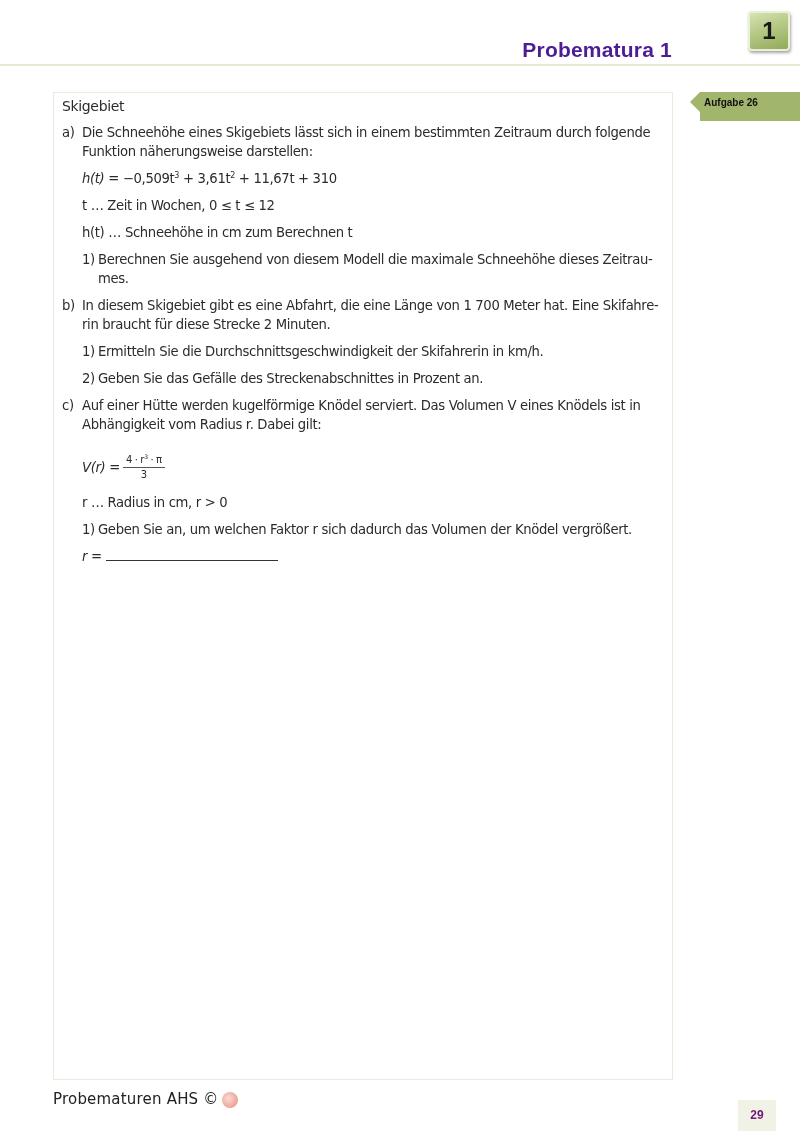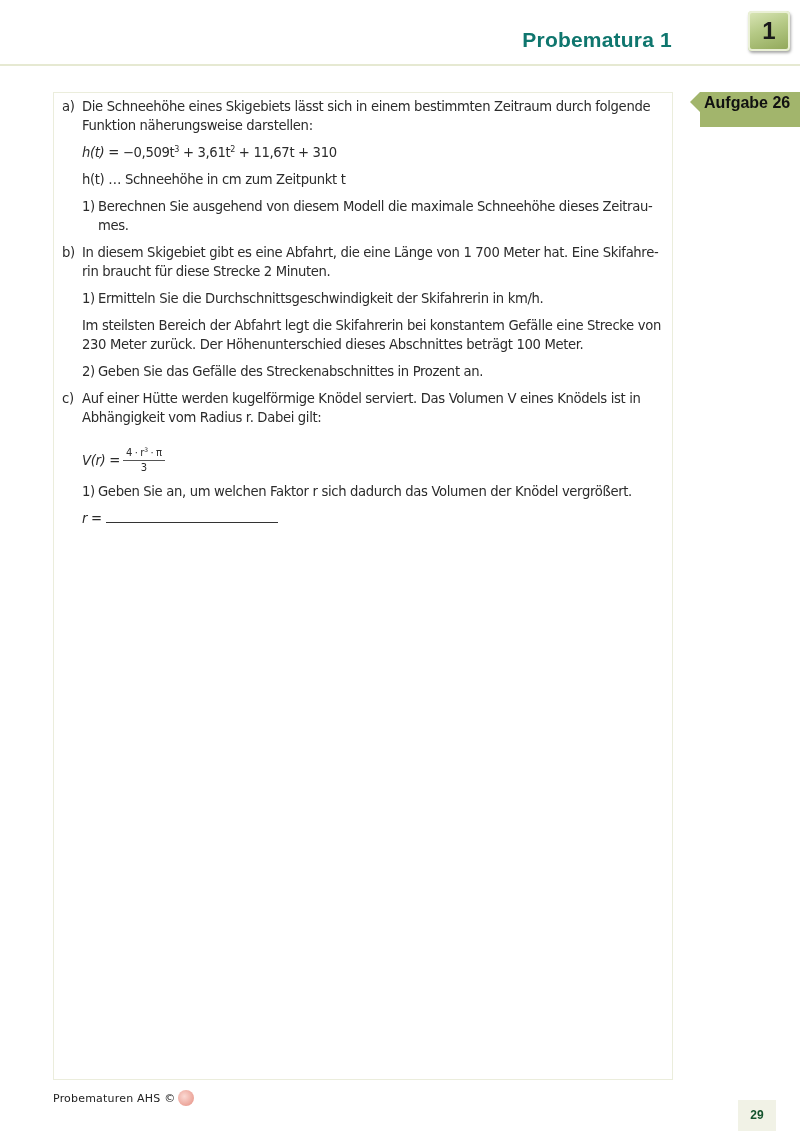--- a/index.html
+++ b/index.html
@@ -2,23 +2,23 @@
 <html><head>
 <meta charset="utf-8">
 <style>
   html, body { margin: 0; padding: 0; }
   body {
     width: 800px; height: 1131px; position: relative; background: #ffffff;
     font-family: "DejaVu Sans", "Liberation Sans", sans-serif;
     color: #2b2b2b; overflow: hidden;
   }
   .header-title {
-    position: absolute; right: 128px; top: 28px;
+    position: absolute; right: 128px; top: 38px;
     font-family: "Liberation Sans", sans-serif; font-weight: bold;
-    font-size: 21px; color: #0f766e; letter-spacing: 0.2px; text-align: center;
+    font-size: 21px; color: #4c1d95; letter-spacing: 0.2px; text-align: center;
   }
   .chapter-badge {
     position: absolute; left: 748px; top: 11px; width: 42px; height: 40px;
     border-radius: 4px;
     background: linear-gradient(160deg, #dbe7b9 0%, #b5c985 45%, #8fa657 100%);
     box-shadow: 1px 2px 3px rgba(0,0,0,0.35), inset 0 0 0 2px #eaf0d6;
     display: flex; align-items: center; justify-content: center;
     font-family: "Liberation Sans", sans-serif; font-weight: bold;
     font-size: 24px; color: #1a1a1a;
   }
@@ -27,23 +27,23 @@
   }
   .task-tag {
     position: absolute; left: 690px; top: 92px; width: 110px; height: 21px;
   }
   .task-tag .arrow {
     position: absolute; left: 0; top: 0; width: 0; height: 0;
     border-top: 10.5px solid transparent; border-bottom: 10.5px solid transparent;
     border-right: 10px solid #a2b56c;
   }
   .task-tag .body {
-    position: absolute; left: 10px; top: 0; right: 0; height: 35px;
+    position: absolute; left: 10px; top: 0; right: 0; height: 29px;
     background: #a2b56c; color: #111;
-    font-family: "Liberation Sans", sans-serif; font-weight: bold; font-size: 16px;
+    font-family: "Liberation Sans", sans-serif; font-weight: bold; font-size: 10px;
     line-height: 21px; padding-left: 4px;
   }
   .content-box {
     position: absolute; left: 53px; top: 92px; width: 620px; height: 988px;
     border: 1.5px solid #ebeddc; box-sizing: border-box;
   }
   .doc {
     position: absolute; left: 62px; top: 97px; width: 600px;
     font-size: 13.2px; line-height: 19px; letter-spacing: -0.35px;
   }
@@ -57,85 +57,87 @@
   .sub { display: flex; padding-left: 20px; }
   .sub .lbl { width: 16px; flex: none; }
   .sub .txt { flex: 1; }
   i { }
   sup { font-size: 8px; line-height: 0; vertical-align: 5px; }
   .frac { display: inline-flex; flex-direction: column; align-items: center; vertical-align: middle; margin-left: 3px; font-size: 10px; line-height: 12px; }
   .frac .num { border-bottom: 1px solid #555; padding: 0 3px 1px 3px; }
   .frac .den { padding-top: 1px; }
   .answer-line { display: inline-block; width: 172px; border-bottom: 1px solid #333; height: 12px; vertical-align: baseline; margin-left: 4px; }
   .footer-text {
-    position: absolute; left: 53px; top: 1090px; font-size: 11px; color: #222;
+    position: absolute; left: 53px; top: 1090px; font-size: 15px; color: #222;
     font-family: "DejaVu Sans", sans-serif; letter-spacing: 0.2px;
   }
   .footer-logo {
     display: inline-block; width: 16px; height: 16px; border-radius: 50%;
     background: radial-gradient(circle at 40% 40%, #fbd9d3, #e58d80);
     vertical-align: -4px; margin-left: 3px;
   }
   .page-number {
     position: absolute; left: 738px; top: 1100px; width: 38px; height: 31px;
     background: #f1f2e6; font-family: "Liberation Sans", sans-serif; font-weight: bold;
-    font-size: 12px; text-align: center; line-height: 31px; color: #14532d;
+    font-size: 12px; text-align: center; line-height: 31px; color: #701a75;
   }
 </style>
 </head>
 <body>
 
 <div class="header-title">Probematura 1</div>
 <div class="chapter-badge">1</div>
 <div class="header-rule"></div>
 
 <div class="task-tag">
   <div class="arrow"></div>
   <div class="body">Aufgabe 26</div>
 </div>
 
 <div class="content-box"></div>
 
 <div class="doc">
+  <p class="title">Skigebiet</p>
 
   <div class="part">
     <span class="lbl">a)</span>
     <span class="txt">Die Schneehöhe eines Skigebiets lässt sich in einem bestimmten Zeitraum durch folgende Funktion näherungsweise darstellen:</span>
   </div>
   <p class="ind gap"><i>h(t) = </i><span>−0,509t</span><sup>3</sup><span> + 3,61t</span><sup>2</sup><span> + 11,67t + 310</span></p>
-  <p class="ind gap">h(t) … Schneehöhe in cm zum Zeitpunkt t</p>
+  <p class="ind gap">t … Zeit in Wochen, 0 ≤ t ≤ 12</p>
+  <p class="ind gap">h(t) … Schneehöhe in cm zum Berechnen t</p>
   <div class="sub gap">
     <span class="lbl">1)</span>
     <span class="txt">Berechnen Sie ausgehend von diesem Modell die maximale Schneehöhe dieses Zeitrau-mes.</span>
   </div>
 
   <div class="part gap">
     <span class="lbl">b)</span>
     <span class="txt">In diesem Skigebiet gibt es eine Abfahrt, die eine Länge von 1 700 Meter hat. Eine Skifahre-rin braucht für diese Strecke 2 Minuten.</span>
   </div>
   <div class="sub gap">
     <span class="lbl">1)</span>
     <span class="txt">Ermitteln Sie die Durchschnittsgeschwindigkeit der Skifahrerin in km/h.</span>
   </div>
-  <p class="ind gap">Im steilsten Bereich der Abfahrt legt die Skifahrerin bei konstantem Gefälle eine Strecke von 230 Meter zurück. Der Höhenunterschied dieses Abschnittes beträgt 100 Meter.</p>
   <div class="sub gap">
     <span class="lbl">2)</span>
     <span class="txt">Geben Sie das Gefälle des Streckenabschnittes in Prozent an.</span>
   </div>
 
   <div class="part gap">
     <span class="lbl">c)</span>
     <span class="txt">Auf einer Hütte werden kugelförmige Knödel serviert. Das Volumen V eines Knödels ist in Abhängigkeit vom Radius r. Dabei gilt:</span>
   </div>
   <p class="ind" style="margin-top:20px;">
     <i>V(r) =</i><span class="frac">
         <span class="num"><span>4 · r</span><sup style="font-size:6px;vertical-align:4px;">3</sup><span> · π</span></span>
         <span class="den">3</span>
       </span>
   </p>
+  <p class="ind" style="margin-top:12px;">r … Radius in cm, r &gt; 0</p>
   <div class="sub gap">
     <span class="lbl">1)</span>
     <span class="txt">Geben Sie an, um welchen Faktor r sich dadurch das Volumen der Knödel vergrößert.</span>
   </div>
   <p class="ind gap">
     <i>r =</i><span class="answer-line"></span>
   </p>
 </div>
 
 <div class="footer-text">

